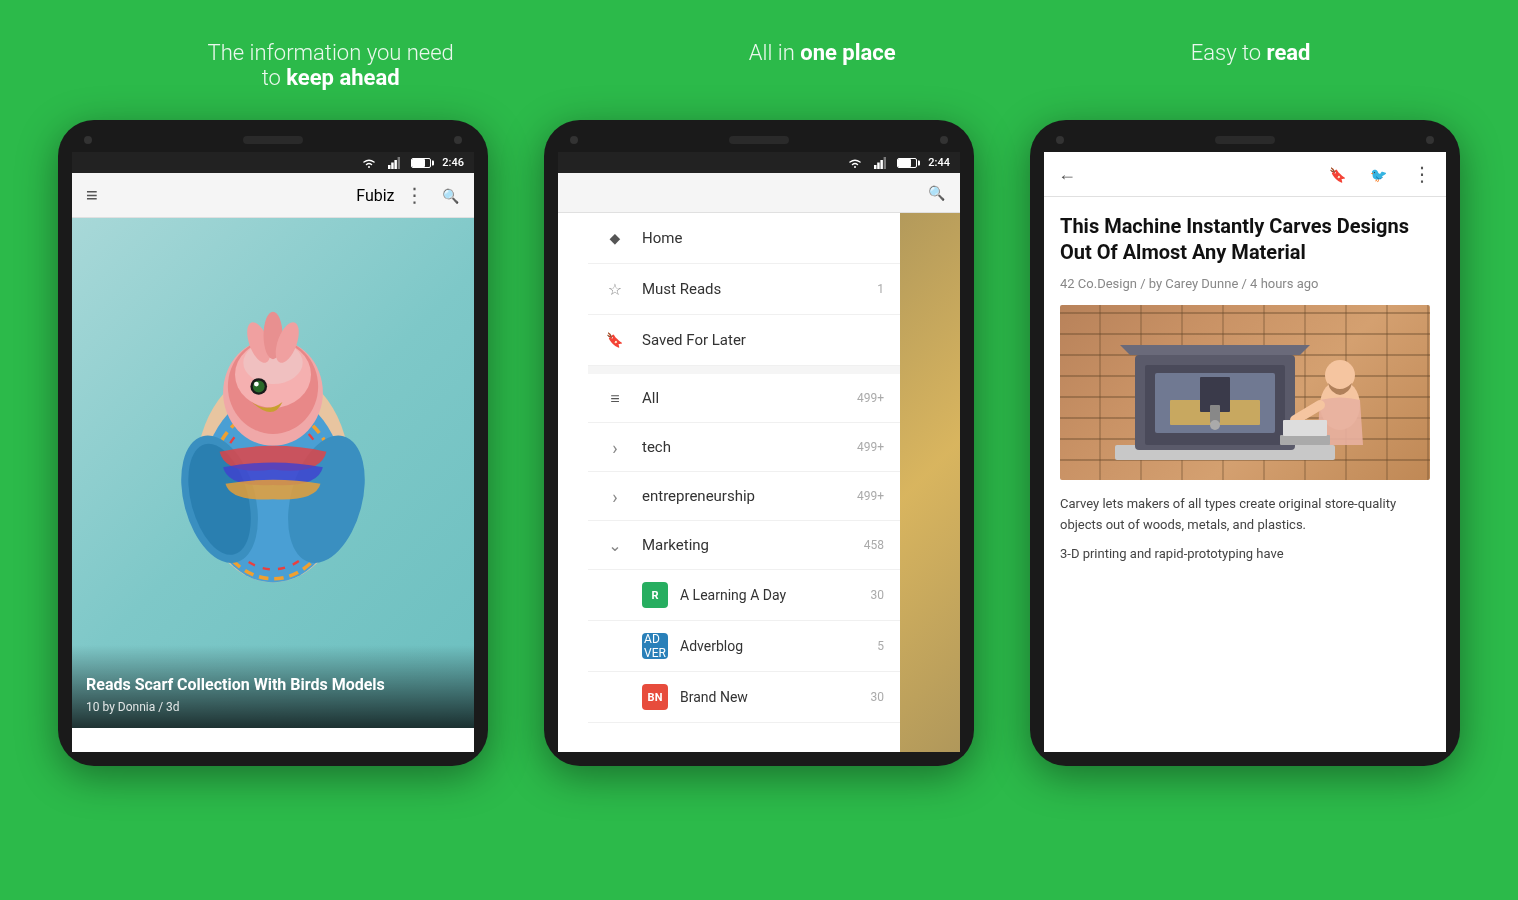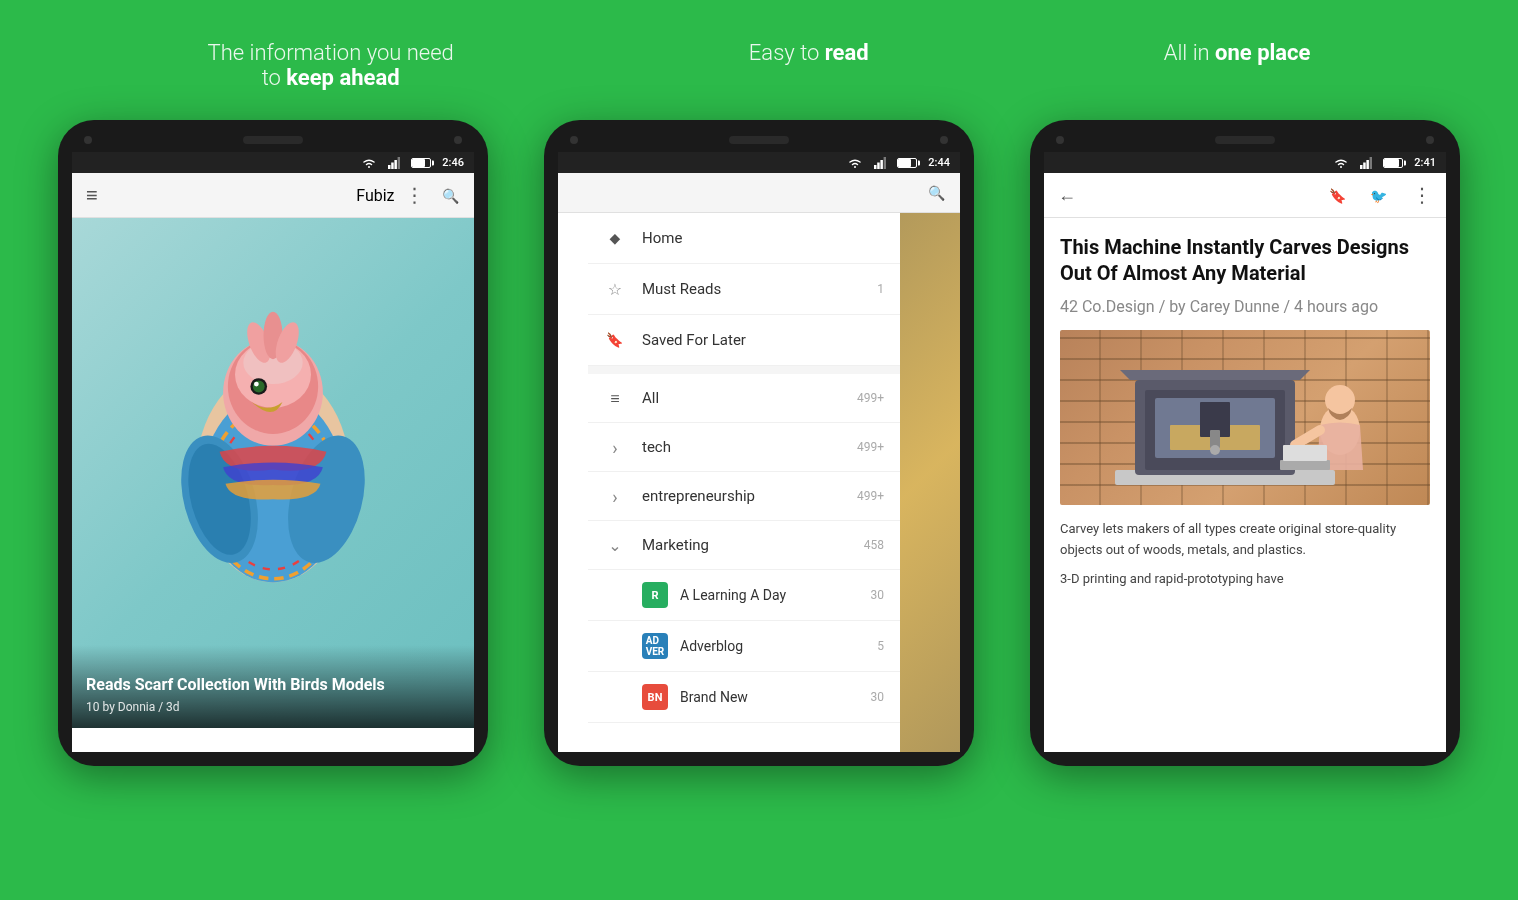--- a/index.html
+++ b/index.html
@@ -264,21 +264,21 @@
       overflow: hidden;
     }
     .article-title {
       font-size: 20px;
       font-weight: 700;
       color: #111;
       line-height: 1.3;
       margin-bottom: 11px;
     }
     .article-byline {
-      font-size: 16px;
+      font-size: 13px;
       color: #888;
       margin-bottom: 14px;
     }
     .article-main-image {
       width: 100%;
       height: 175px;
       background: linear-gradient(135deg, #8B7355 0%, #c4a882 30%, #d4b896 60%, #b8a070 100%);
       border-radius: 2px;
       margin-bottom: 14px;
       position: relative;
@@ -364,24 +364,24 @@
   </style>
 </head>
 <body>
 
 <div class="taglines">
   <div class="tagline">
     <span>The information you need</span><br>
     <span>to </span><strong>keep ahead</strong>
   </div>
   <div class="tagline">
-    <span>Easy to </span><strong>read</strong>
+    <span>All in </span><strong>one place</strong>
   </div>
   <div class="tagline">
-    <span>All in </span><strong>one place</strong>
+    <span>Easy to </span><strong>read</strong>
   </div>
 </div>
 
 <div class="phones-row">
 
   <div class="phone-frame">
     <div class="phone-top-bar">
       <div class="phone-camera"></div>
       <div class="phone-speaker"></div>
       <div class="phone-camera-right"></div>
@@ -539,21 +539,21 @@
             <span class="nav-item-label" style="flex:1; font-size:15px; color:#333;">Marketing</span>
             <span class="nav-item-badge">458</span>
           </div>
 
           <div class="nav-item-sub" style="cursor:pointer;">
             <div class="channel-icon channel-r">R</div>
             <span class="nav-item-sub-label">A Learning A Day</span>
             <span class="nav-item-badge">30</span>
           </div>
           <div class="nav-item-sub" style="cursor:pointer;">
-            <div class="channel-icon channel-adv" style="font-size:10px; font-weight:700;">AD<br>VER</div>
+            <div class="channel-icon channel-adv" style="font-size:12px; font-weight:400;">AD<br>VER</div>
             <span class="nav-item-sub-label">Adverblog</span>
             <span class="nav-item-badge">5</span>
           </div>
           <div class="nav-item-sub" style="cursor:pointer;">
             <div class="channel-icon channel-bn">BN</div>
             <span class="nav-item-sub-label">Brand New</span>
             <span class="nav-item-badge">30</span>
           </div>
         </div>
       </div>
@@ -561,39 +561,20 @@
   </div>
 
   <div class="phone-frame">
     <div class="phone-top-bar">
       <div class="phone-camera"></div>
       <div class="phone-speaker"></div>
       <div class="phone-camera-right"></div>
     </div>
     <div class="phone-screen">
 
-      <div class="status-bar">
-        <div class="status-icons">
-          <svg width="16" height="12" viewBox="0 0 16 12">
-            <path d="M8 10 L8 10" stroke="white" stroke-width="2" stroke-linecap="round"></path>
-            <path d="M5.5 7.5 Q8 5.5 10.5 7.5" stroke="white" stroke-width="1.5" fill="none" stroke-linecap="round"></path>
-            <path d="M3 5 Q8 1.5 13 5" stroke="white" stroke-width="1.5" fill="none" stroke-linecap="round"></path>
-          </svg>
-          <svg width="12" height="12" viewBox="0 0 12 12">
-            <rect x="0" y="8" width="2.5" height="4" fill="white"></rect>
-            <rect x="3.2" y="5.5" width="2.5" height="6.5" fill="white"></rect>
-            <rect x="6.4" y="3" width="2.5" height="9" fill="white"></rect>
-            <rect x="9.6" y="0" width="2.5" height="12" fill="rgba(255,255,255,0.4)"></rect>
-          </svg>
-          <div class="battery-icon">
-            <div class="battery-fill" style="width:80%"></div>
-          </div>
-          <span>2:41</span>
-        </div>
-      </div>
 
       <div class="reader-app-bar">
         <span class="icon-back" style="cursor:pointer; color:#555;"></span>
         <div class="reader-app-bar-spacer"></div>
         <span class="icon-bookmark2" style="cursor:pointer; margin-right:8px;"></span>
         <span class="icon-twitter" style="cursor:pointer; margin-right:8px;"></span>
         <span class="icon-more" style="font-size:20px; color:#555; cursor:pointer;"></span>
       </div>
 
       <div class="article-reader">

